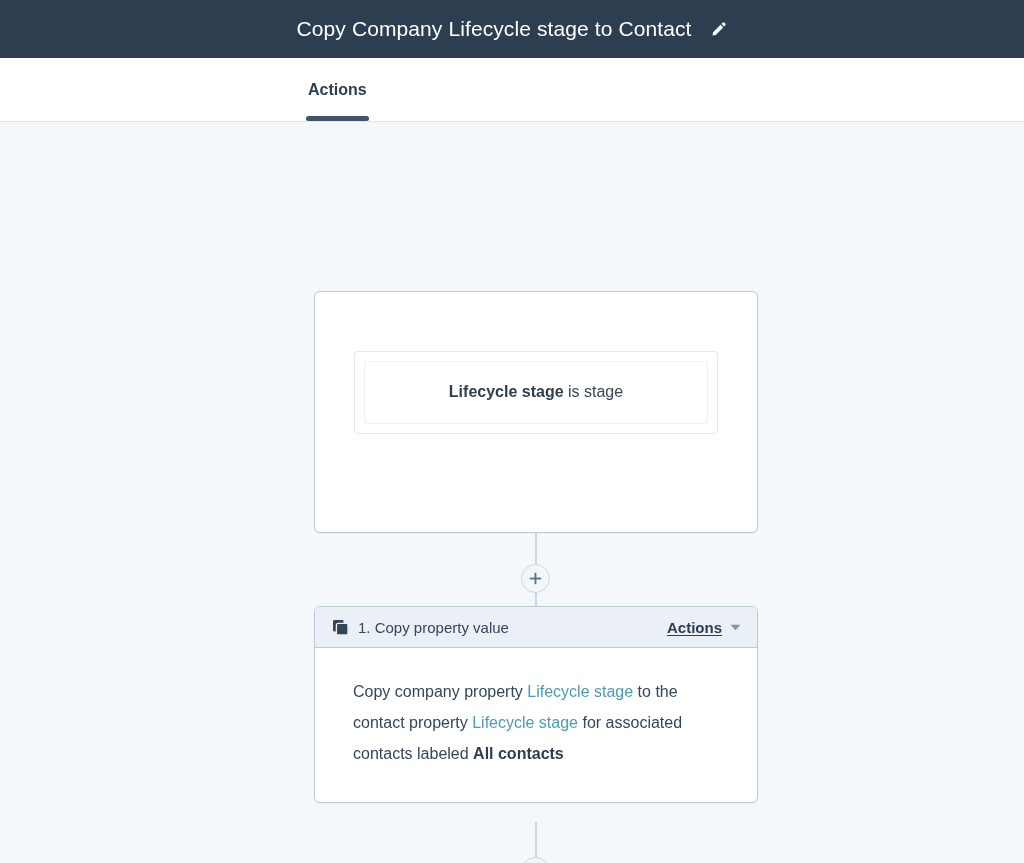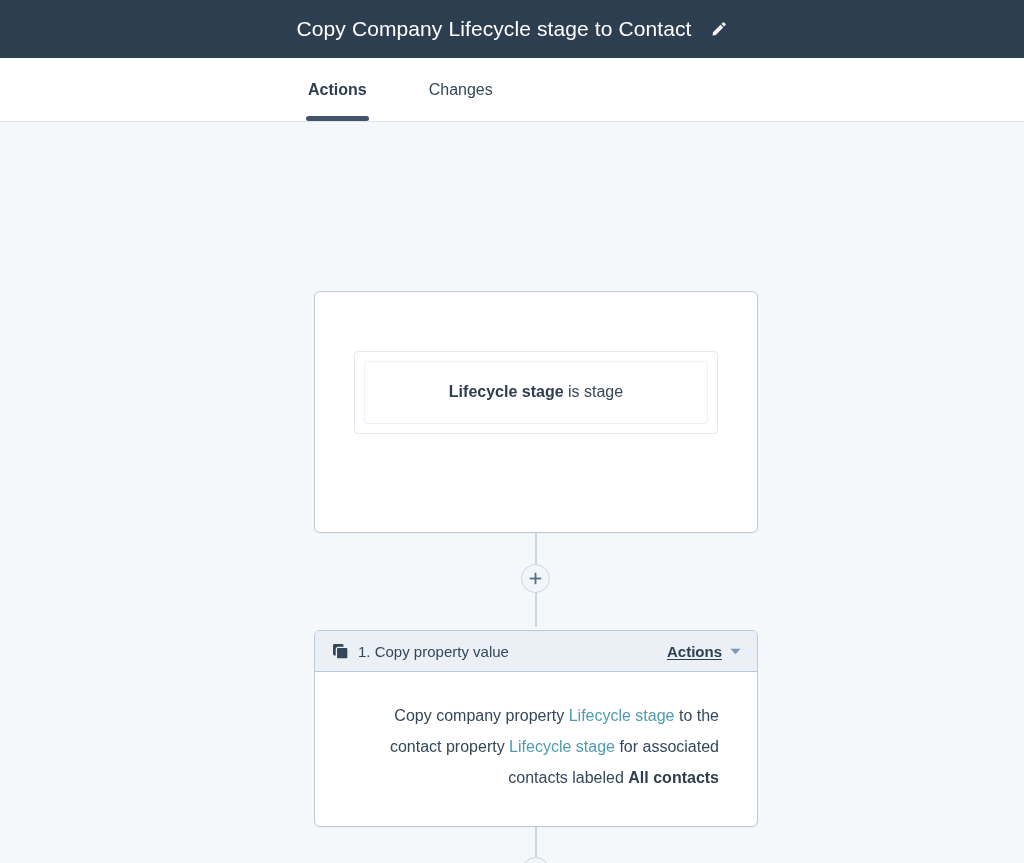--- a/index.html
+++ b/index.html
@@ -188,24 +188,24 @@
     text-align: center;
     padding: 0 14px;
   }
   .filter-text {
     font-size: 16px;
     color: #33475b;
   }
   .filter-text b { font-weight: bold; color: #2d3e50; }
 
   
-  .action-card { top: 508px; height: 197px; }
+  .action-card { top: 484px; height: 197px; }
   .action-body {
     padding: 28px 38px 30px 38px;
-    text-align: right;
+    text-align: left;
   }
   .action-text {
     font-size: 16px;
     line-height: 31px;
     color: #33475b;
   }
   .action-text .lnk {
     color: #4d9bb3;
     cursor: pointer;
   }
@@ -222,23 +222,20 @@
         <path d="M13.4 1.9a1.6 1.6 0 0 1 2.3 0l0.4 0.4a1.6 1.6 0 0 1 0 2.3l-1 1-2.7-2.7 1-1z" fill="#ffffff"></path>
         <path d="M11.5 3.8l2.7 2.7-7.4 7.4-3.3 0.6 0.6-3.3 7.4-7.4z" fill="#ffffff"></path>
       </svg>
     </span>
   </div>
 </div>
 
 <div class="tabbar">
   <div class="tab active">
     <span>Actions</span>
-  </div>
-  <div class="tab">
-    <span>Changes</span>
   </div>
 </div>
 
 <div class="canvas">
 
   <div class="connector conn-1"></div>
   <div class="connector conn-2"></div>
   <div class="connector conn-3"></div>
 
   <div class="card trigger-card">

